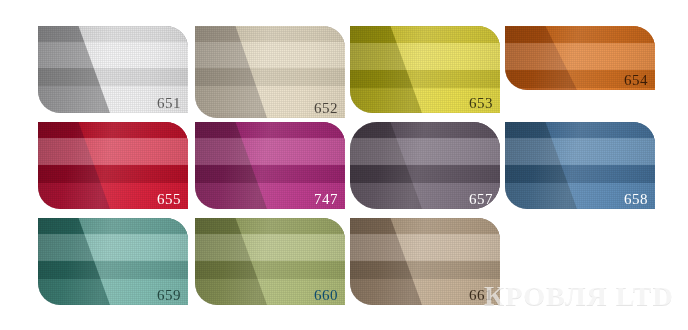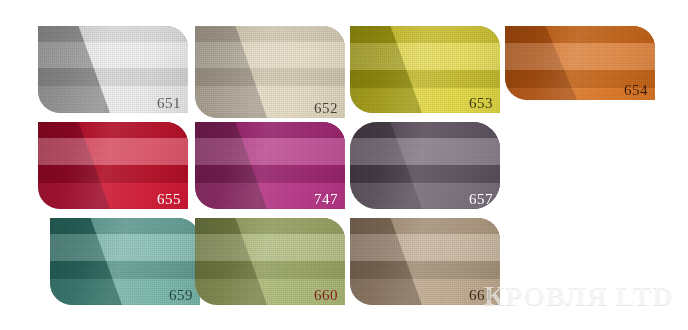--- a/index.html
+++ b/index.html
@@ -141,21 +141,21 @@
       <div class="bands">
         <div class="band" style="top: 0px; height: 17px; background: rgb(0, 0, 0); opacity: 0.1;"></div>
         <div class="band" style="top: 17px; height: 27px; background: rgb(255, 255, 255); opacity: 0.2;"></div>
         <div class="band" style="top: 44px; height: 18px; background: rgb(0, 0, 0); opacity: 0.12;"></div>
         <div class="band" style="top: 62px; height: 25px; background: rgb(255, 255, 255); opacity: 0.07;"></div>
       </div>
       <div class="tex"></div>
       <div class="sheen"></div>
       <div class="code" style="color: rgb(61, 58, 18);">653</div>
     </div>
-    <div class="swatch" style="left: 467px; top: 0px; width: 150px; height: 74px;">
+    <div class="swatch" style="left: 467px; top: 0px; width: 150px; height: 64px;">
       <div class="base" style="background: rgb(188, 87, 17);"></div>
       <div class="lighthalf" style="background: rgb(227, 116, 28);"></div>
       <div class="bands">
         <div class="band" style="top: 0px; height: 17px; background: rgb(0, 0, 0); opacity: 0.12;"></div>
         <div class="band" style="top: 17px; height: 27px; background: rgb(255, 255, 255); opacity: 0.2;"></div>
         <div class="band" style="top: 44px; height: 18px; background: rgb(0, 0, 0); opacity: 0.1;"></div>
         <div class="band" style="top: 62px; height: 25px; background: rgb(255, 255, 255); opacity: 0.05;"></div>
       </div>
       <div class="tex"></div>
       <div class="sheen"></div>
@@ -193,21 +193,34 @@
       <div class="bands">
         <div class="band" style="top: 0px; height: 16px; background: rgb(0, 0, 0); opacity: 0.16;"></div>
         <div class="band" style="top: 16px; height: 27px; background: rgb(255, 255, 255); opacity: 0.22;"></div>
         <div class="band" style="top: 43px; height: 18px; background: rgb(0, 0, 0); opacity: 0.16;"></div>
         <div class="band" style="top: 61px; height: 26px; background: rgb(255, 255, 255); opacity: 0.1;"></div>
       </div>
       <div class="tex"></div>
       <div class="sheen"></div>
       <div class="code" style="color: rgb(255, 255, 255);">657</div>
     </div>
-    <div class="swatch" style="left: 0px; top: 192px; width: 150px; height: 87px; margin-left: 12px;">
+    <div class="swatch" style="left: 467px; top: 96px; width: 150px; height: 87px;">
+      <div class="base" style="background: rgb(58, 99, 135);"></div>
+      <div class="lighthalf" style="background: rgb(78, 129, 176);"></div>
+      <div class="bands">
+        <div class="band" style="top: 0px; height: 16px; background: rgb(0, 0, 0); opacity: 0.14;"></div>
+        <div class="band" style="top: 16px; height: 27px; background: rgb(255, 255, 255); opacity: 0.2;"></div>
+        <div class="band" style="top: 43px; height: 18px; background: rgb(0, 0, 0); opacity: 0.14;"></div>
+        <div class="band" style="top: 61px; height: 26px; background: rgb(255, 255, 255); opacity: 0.08;"></div>
+      </div>
+      <div class="tex"></div>
+      <div class="sheen"></div>
+      <div class="code" style="color: rgb(255, 255, 255);">658</div>
+    </div>
+    <div class="swatch" style="left: 0px; top: 192px; width: 150px; height: 87px;">
       <div class="base" style="background: rgb(45, 114, 104);"></div>
       <div class="lighthalf" style="background: rgb(115, 184, 172);"></div>
       <div class="bands">
         <div class="band" style="top: 0px; height: 16px; background: rgb(0, 0, 0); opacity: 0.12;"></div>
         <div class="band" style="top: 16px; height: 27px; background: rgb(255, 255, 255); opacity: 0.22;"></div>
         <div class="band" style="top: 43px; height: 18px; background: rgb(0, 0, 0); opacity: 0.12;"></div>
         <div class="band" style="top: 61px; height: 26px; background: rgb(255, 255, 255); opacity: 0.08;"></div>
       </div>
       <div class="tex"></div>
       <div class="sheen"></div>
@@ -217,21 +230,21 @@
       <div class="base" style="background: rgb(126, 138, 74);"></div>
       <div class="lighthalf" style="background: rgb(173, 187, 114);"></div>
       <div class="bands">
         <div class="band" style="top: 0px; height: 16px; background: rgb(0, 0, 0); opacity: 0.12;"></div>
         <div class="band" style="top: 16px; height: 27px; background: rgb(255, 255, 255); opacity: 0.2;"></div>
         <div class="band" style="top: 43px; height: 18px; background: rgb(0, 0, 0); opacity: 0.1;"></div>
         <div class="band" style="top: 61px; height: 26px; background: rgb(255, 255, 255); opacity: 0.07;"></div>
       </div>
       <div class="tex"></div>
       <div class="sheen"></div>
-      <div class="code" style="color: #7f1d1d;">660</div>
+      <div class="code" style="color: #0c4a6e;">660</div>
     </div>
     <div class="swatch" style="left: 312px; top: 192px; width: 150px; height: 87px;">
       <div class="base" style="background: rgb(141, 119, 96);"></div>
       <div class="lighthalf" style="background: rgb(195, 172, 144);"></div>
       <div class="bands">
         <div class="band" style="top: 0px; height: 16px; background: rgb(0, 0, 0); opacity: 0.1;"></div>
         <div class="band" style="top: 16px; height: 27px; background: rgb(255, 255, 255); opacity: 0.22;"></div>
         <div class="band" style="top: 43px; height: 18px; background: rgb(0, 0, 0); opacity: 0.12;"></div>
         <div class="band" style="top: 61px; height: 26px; background: rgb(255, 255, 255); opacity: 0.05;"></div>
       </div>

